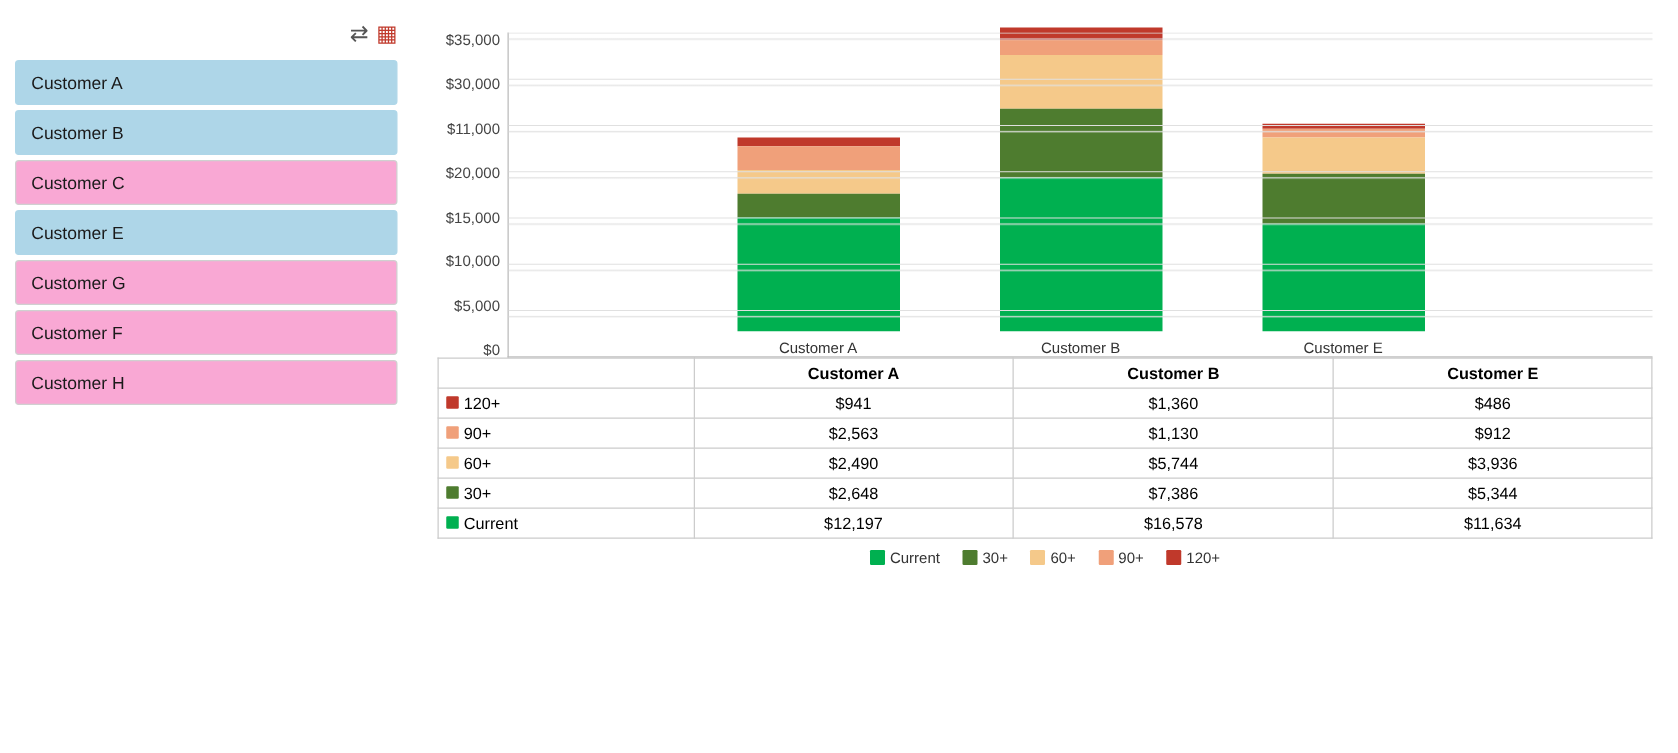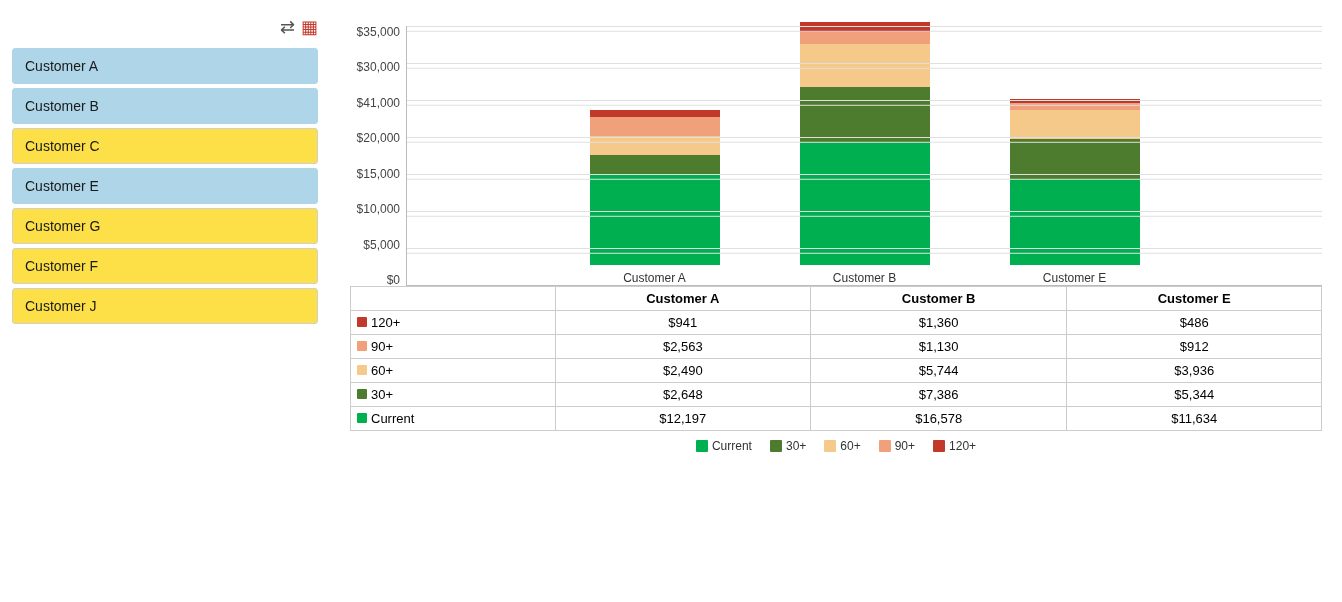--- a/index.html
+++ b/index.html
@@ -43,21 +43,21 @@
       flex-direction: column;
       gap: 4px;
     }
     .customer-item {
       padding: 9px 12px;
       border: 1px solid #d0d0d0;
       border-radius: 3px;
       font-size: 14px;
       color: #1a1a1a;
       cursor: pointer;
-      background: #fde047;
+      background: #f9a8d4;
     }
     .customer-item.selected {
       background: #aed6e8;
       border-color: #aed6e8;
       font-weight: 500;
     }
 
     
     .right-panel {
       flex: 1;
@@ -212,35 +212,35 @@
       <span class="header-icon" title="Filter" style="color:#c0392b;">▦</span>
     </div>
   </div>
   <div class="customer-list" id="customer-list">
       <div class="customer-item selected">Customer A</div>
       <div class="customer-item selected">Customer B</div>
       <div class="customer-item">Customer C</div>
       <div class="customer-item selected">Customer E</div>
       <div class="customer-item">Customer G</div>
       <div class="customer-item">Customer F</div>
-      <div class="customer-item">Customer J</div>
+      <div class="customer-item">Customer H</div>
     </div>
 </div>
 
 <div class="right-panel">
   <div class="chart-title"></div>
 
   <div class="chart-container">
     <div class="y-axis" id="y-axis">
         <span>$0</span>
         <span>$5,000</span>
         <span>$10,000</span>
         <span>$15,000</span>
         <span>$20,000</span>
-        <span>$41,000</span>
+        <span>$11,000</span>
         <span>$30,000</span>
         <span>$35,000</span>
       </div>
     <div class="bars-area">
       <div class="bars-row" id="bars-row">
           <div class="bar-group">
             <div class="stacked-bar" style="height: 154.804px;">
               <div class="bar-segment" style="height: 90.6063px; background-color: rgb(0, 176, 80);"></div>
               <div class="bar-segment" style="height: 19.6709px; background-color: rgb(78, 124, 47);"></div>
               <div class="bar-segment" style="height: 18.4971px; background-color: rgb(245, 201, 138);"></div>

